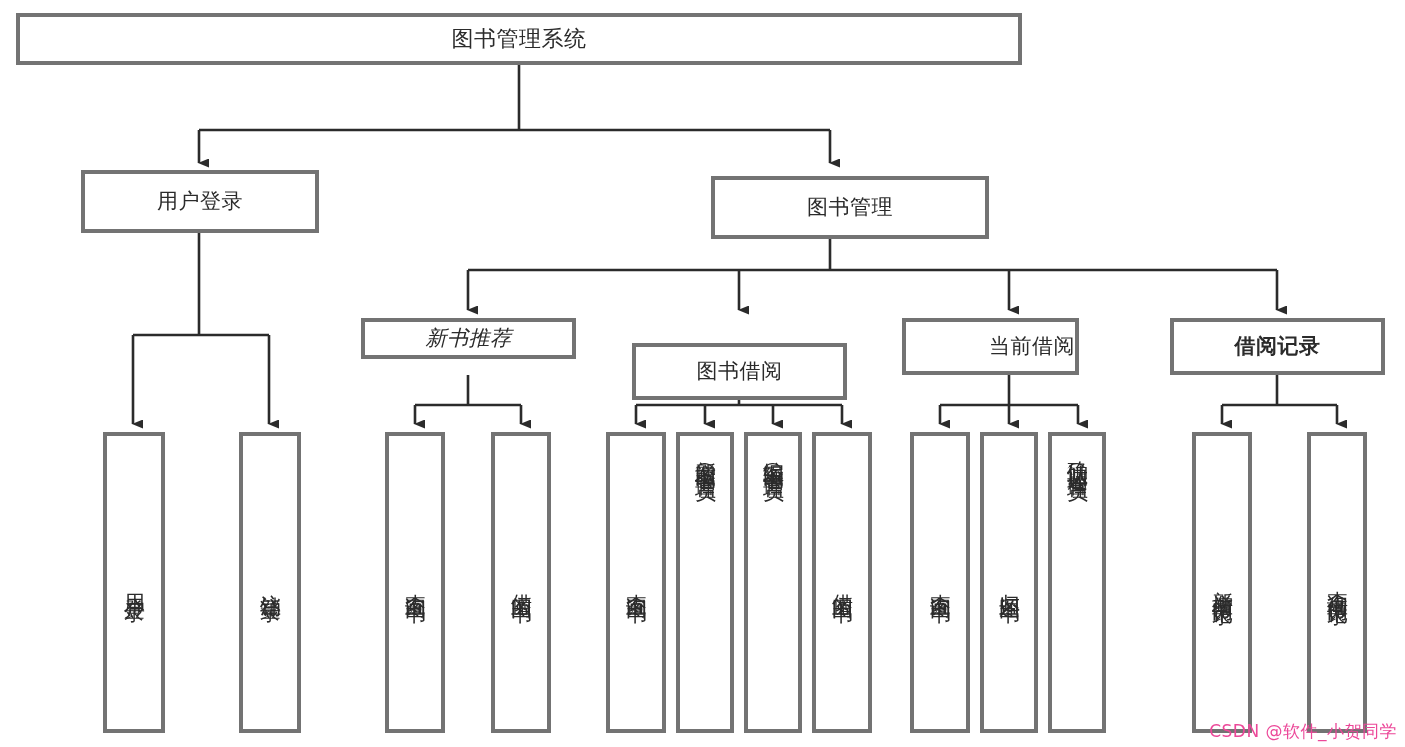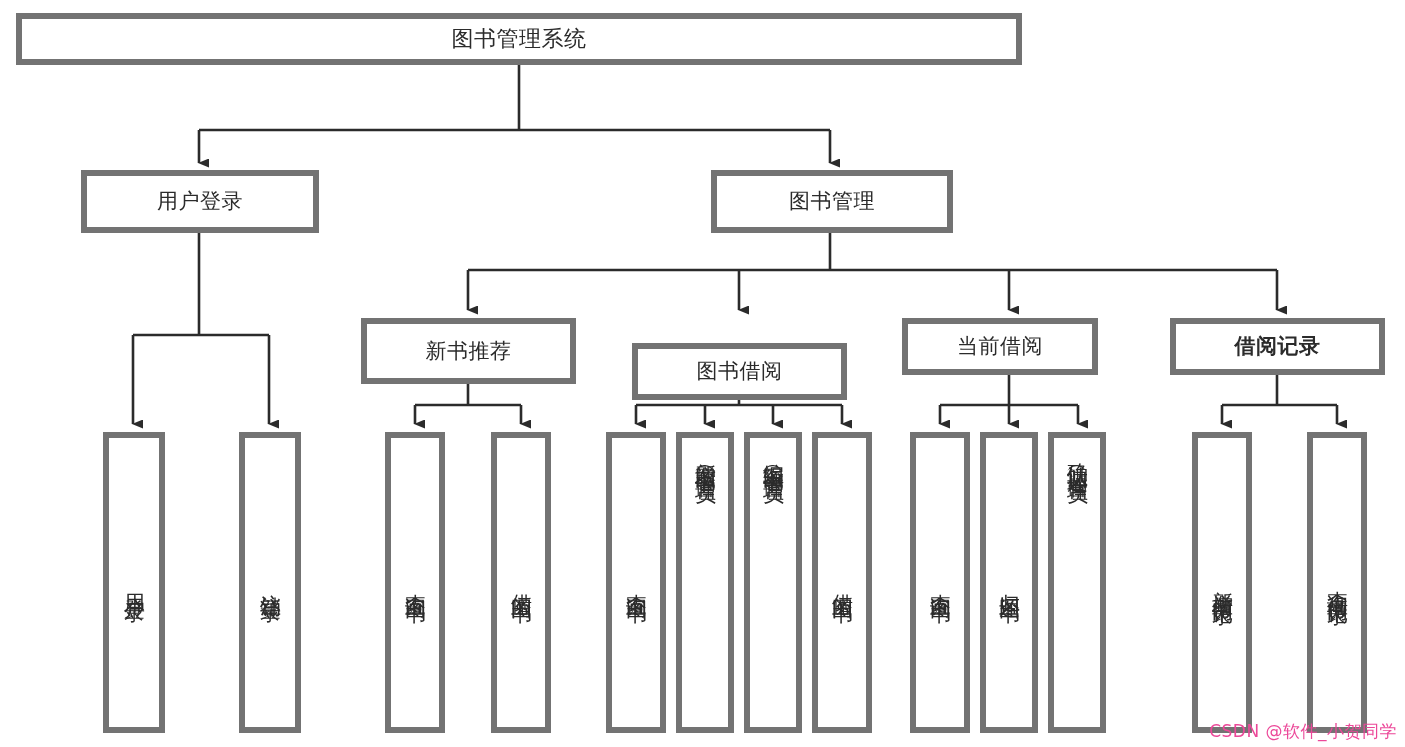--- a/index.html
+++ b/index.html
@@ -24,21 +24,21 @@
     position: absolute;
     left: 0;
     top: 0;
     width: 1405px;
     height: 747px;
   }
   .node {
     position: absolute;
     box-sizing: border-box;
     background: #ffffff;
-    border: 6px solid #737373;
+    border: 4px solid #737373;
     display: flex;
     align-items: center;
     justify-content: center;
     z-index: 3;
   }
   .node .label {
     color: #2b2b2b;
     text-align: center;
     line-height: 1.18;
     letter-spacing: 0.5px;
@@ -136,31 +136,31 @@
     </g>
   </svg>
 
   <div class="node root horiz" style="left:16px; top:13px; width:1006px; height:52px;">
     <span class="label">图书管理系统</span>
   </div>
 
   <div class="node horiz" style="left:81px; top:170px; width:238px; height:63px;">
     <span class="label">用户登录</span>
   </div>
-  <div class="node horiz" style="left:711px; top:170px; width:242px; height:63px;">
+  <div class="node horiz" style="left:711px; top:176px; width:278px; height:63px;">
     <span class="label">图书管理</span>
   </div>
 
-  <div class="node horiz" style="left:361px; top:318px; width:215px; height:66px;">
+  <div class="node horiz" style="left:361px; top:318px; width:215px; height:41px;font-style:italic;">
     <span class="label">新书推荐</span>
   </div>
   <div class="node horiz" style="left:632px; top:318px; width:215px; height:57px;margin-top:25px;">
     <span class="label">图书借阅</span>
   </div>
-  <div class="node horiz" style="left:902px; top:318px; width:196px; height:57px;">
+  <div class="node horiz" style="left:902px; top:318px; width:177px; height:57px;justify-content:flex-end;">
     <span class="label">当前借阅</span>
   </div>
   <div class="node horiz" style="left:1170px; top:318px; width:215px; height:57px;font-weight:bold;">
     <span class="label">借阅记录</span>
   </div>
 
   <div class="node vert mid-aligned" style="left:103px; top:432px; width:62px; height:301px;">
     <span class="label">用户登录</span>
   </div>
   <div class="node vert mid-aligned" style="left:239px; top:432px; width:62px; height:301px;">

